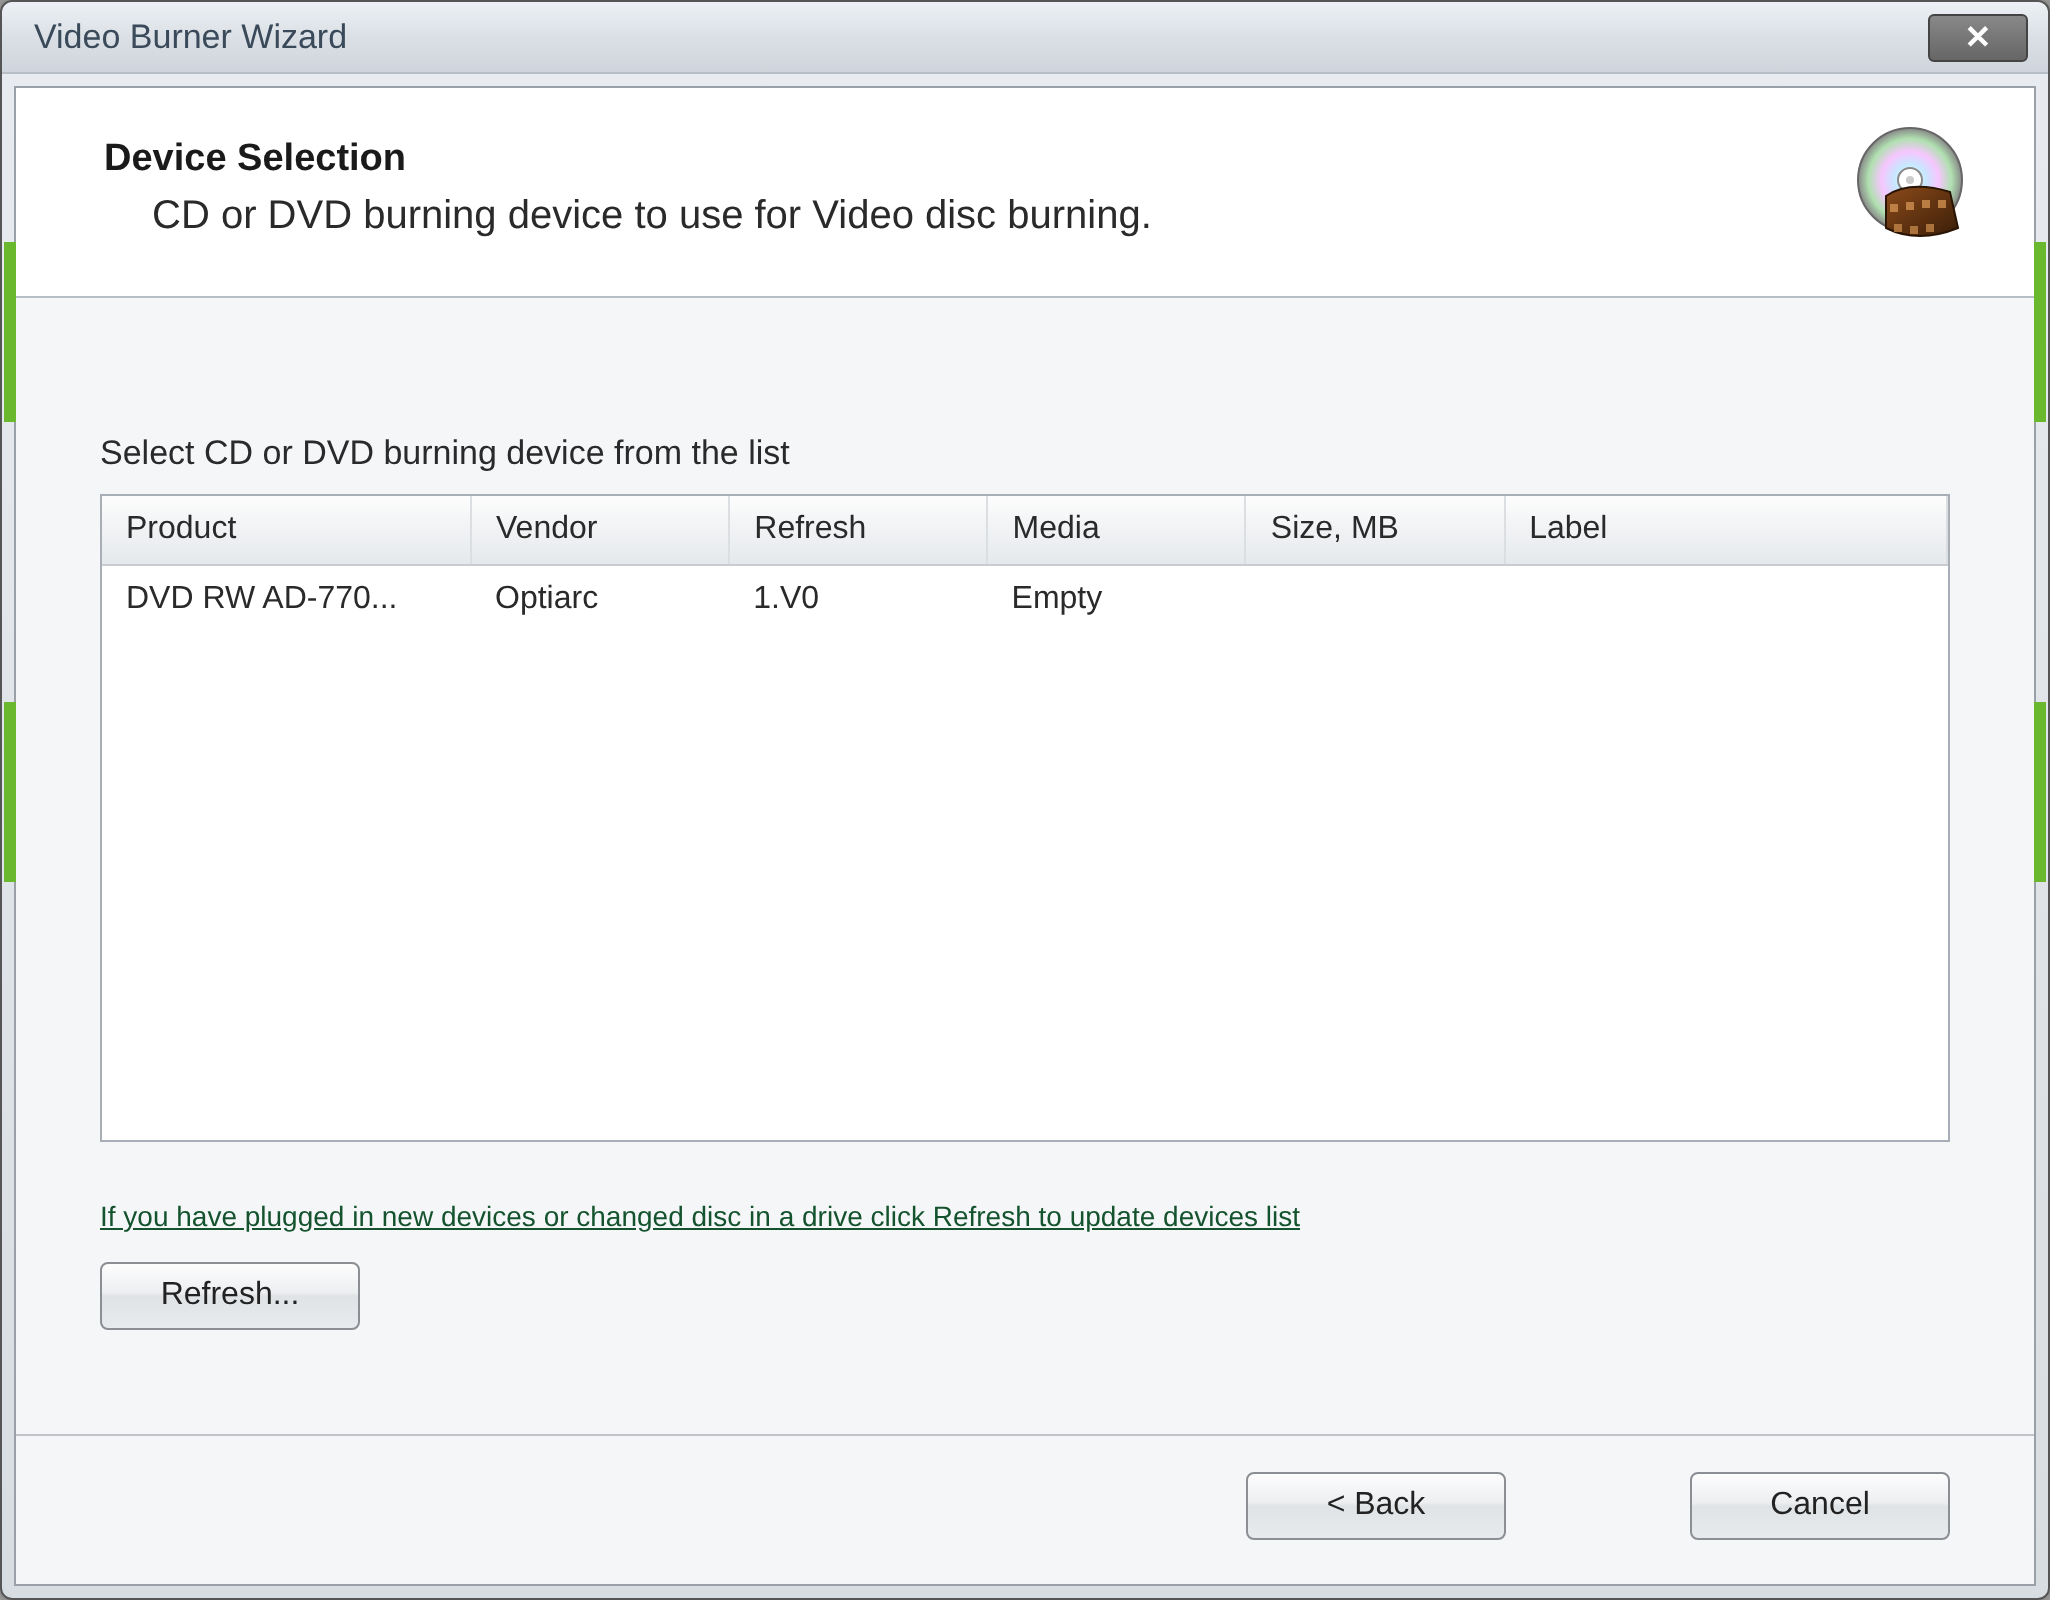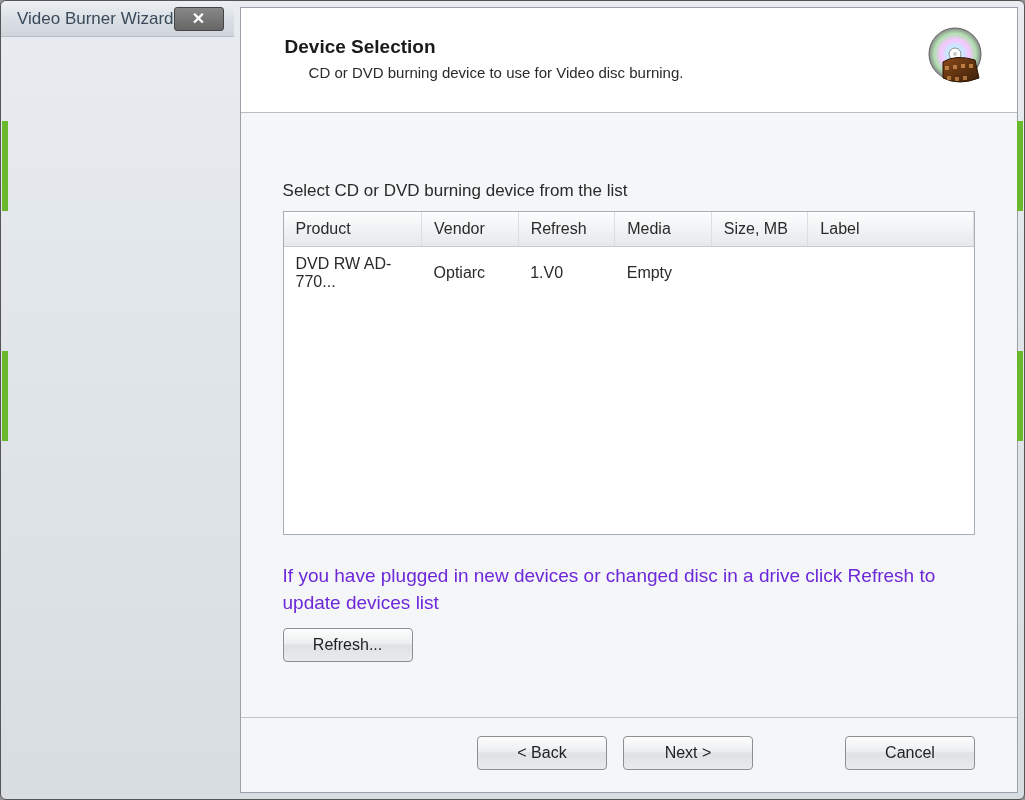--- a/index.html
+++ b/index.html
@@ -12,21 +12,21 @@
   position: relative;
 }
 .window {
   position: absolute;
   top: 0; left: 0; right: 0; bottom: 0;
   background: linear-gradient(to bottom, #e8ecf0 0%, #d8dde2 100%);
   border: 1px solid #555;
   border-radius: 6px;
   box-shadow: 0 0 8px rgba(0,0,0,0.4);
   display: flex;
-  flex-direction: row;
+  flex-direction: column;
 }
 .titlebar {
   height: 36px;
   background: linear-gradient(to bottom, #edf1f5 0%, #dbe0e6 50%, #cfd5dc 100%);
   border-radius: 6px 6px 0 0;
   display: flex;
   align-items: center;
   padding: 0 10px 0 16px;
   border-bottom: 1px solid #b8bec5;
 }
@@ -76,21 +76,21 @@
   align-items: center;
 }
 .header-text { flex: 1; }
 .header-title {
   font-size: 19px;
   font-weight: bold;
   color: #1a1a1a;
   margin-bottom: 6px;
 }
 .header-subtitle {
-  font-size: 15px;
+  font-size: 20px;
   color: #2a2a2a;
   margin-left: 24px;
 }
 .header-icon {
   width: 64px;
   height: 64px;
   position: relative;
 }
 .disc-svg { width: 64px; height: 64px; }
 .main-body {
@@ -127,25 +127,26 @@
 }
 .device-table tbody td {
   padding: 8px 12px;
   color: #2a2a2a;
 }
 .device-table tbody tr {
   background: #fff;
 }
 .refresh-area { margin-top: 28px; }
 .refresh-text {
-  font-size: 19px;
-  color: #6d28d9;
+  font-size: 14px;
+  color: #14532d;
   line-height: 1.4;
   margin-bottom: 12px;
   max-width: 850px;
+  text-decoration: underline;
 }
 .btn {
   display: inline-flex;
   align-items: center;
   justify-content: center;
   height: 34px;
   padding: 16px 24px;
   border: 1px solid #8b8f94;
   border-radius: 4px;
   background: linear-gradient(to bottom, #fdfdfd 0%, #eceef0 45%, #e0e3e6 50%, #e8ebee 100%);
@@ -261,19 +262,18 @@
 
       <div class="refresh-area">
         <div class="refresh-text">If you have plugged in new devices or changed disc in a drive click Refresh to update devices list</div>
         <button class="btn">Refresh...</button>
       </div>
     </div>
 
     <div class="button-bar">
       <div class="spacer"></div>
       <button class="btn">&lt; Back</button>
-      <button class="btn">Next &gt;</button>
       <div class="gap-big"></div>
       <button class="btn">Cancel</button>
     </div>
 
   </div>
 </div>
 
 </body></html>

